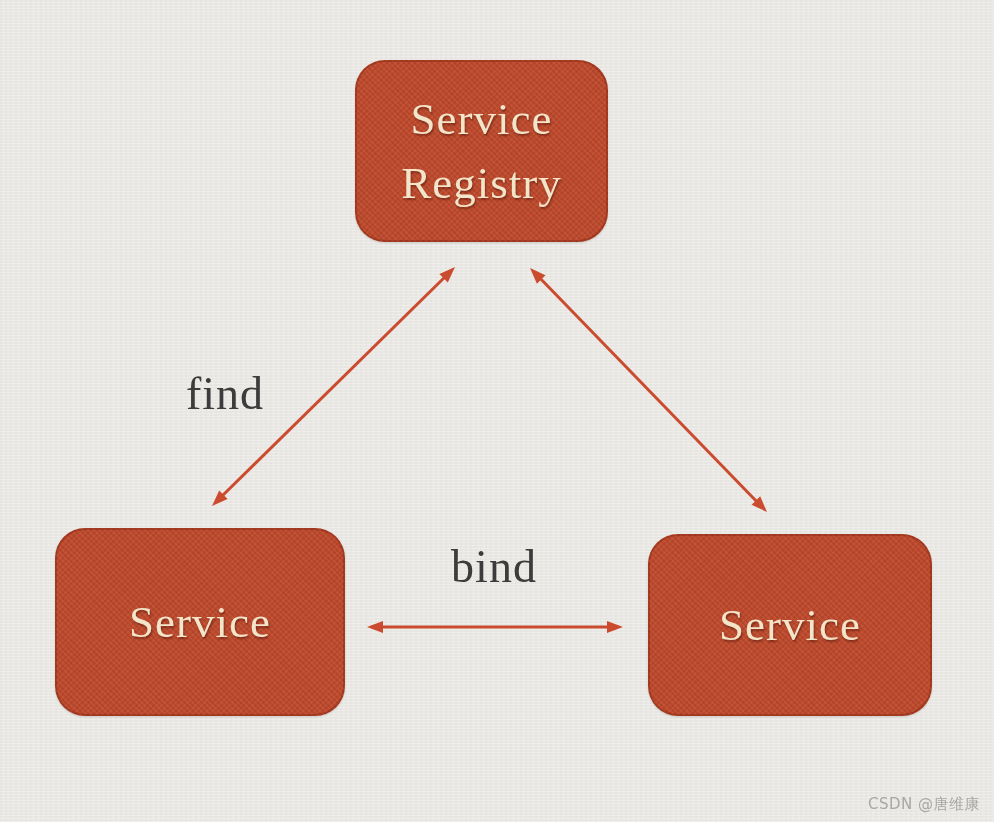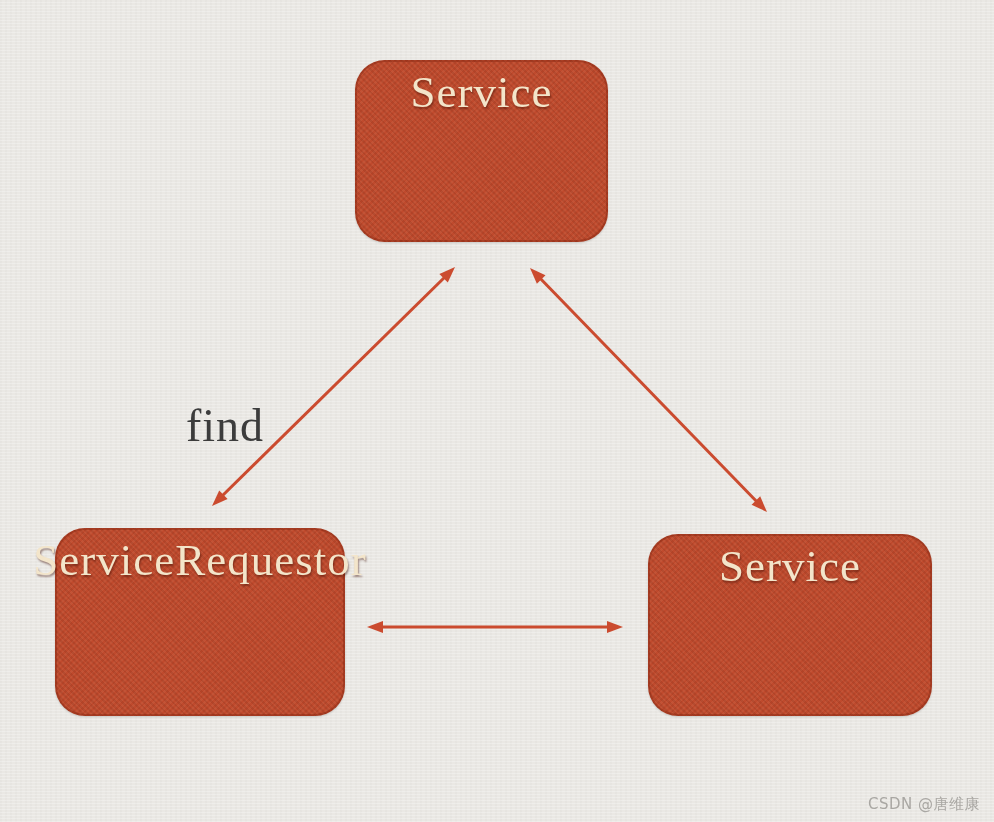--- a/index.html
+++ b/index.html
@@ -31,41 +31,41 @@
   .node {
     position: absolute;
     border-radius: 30px;
     background-color: #bf4a2d;
     background-image:
       repeating-linear-gradient(45deg, rgba(60,10,0,0.10) 0 2px, transparent 2px 4px),
       repeating-linear-gradient(-45deg, rgba(255,230,200,0.06) 0 2px, transparent 2px 4px);
     box-shadow: inset 0 0 0 2px rgba(120,30,10,0.35), 0 1px 2px rgba(0,0,0,0.15);
     color: #f3e5ca;
     display: flex;
-    flex-direction: row;
+    flex-direction: column;
     justify-content: center;
     text-align: center;
     font-size: 45px;
     line-height: 1.43;
     text-shadow: 1px 2px 2px rgba(60,10,0,0.45);
     letter-spacing: 1px;
   }
   .node-registry  { left: 355px; top: 60px;  width: 253px; height: 182px; }
   .node-requestor { left: 55px;  top: 528px; width: 290px; height: 188px; }
   .node-provider  { left: 648px; top: 534px; width: 284px; height: 182px; }
 
   .edge-label {
     position: absolute;
     color: #3c3c3c;
     font-size: 46px;
     letter-spacing: 1px;
     transform: translate(-50%, -50%);
     white-space: nowrap;
   }
-  .label-find     { left: 225px; top: 393px; margin-top: 32px; }
+  .label-find     { left: 225px; top: 393px; }
   .label-register { left: 758px; top: 392px; }
   .label-bind     { left: 494px; top: 566px; }
 
   .watermark {
     position: absolute;
     right: 14px;
     bottom: 8px;
     font-family: "DejaVu Sans", "Liberation Sans", sans-serif;
     font-size: 15px;
     color: #a9a7a3;
@@ -93,30 +93,31 @@
 
     <g>
       <line x1="375" y1="627" x2="615" y2="627" stroke="#cb4b2f" stroke-width="3"></line>
       <polygon points="623,627 607,621 607,633" fill="#cb4b2f"></polygon>
       <polygon points="367,627 383,621 383,633" fill="#cb4b2f"></polygon>
     </g>
   </svg>
 
   <div class="node node-registry">
     <div>Service</div>
+    <div>Registry</div>
   </div>
 
   <div class="node node-requestor">
     <div>Service</div>
-    <div>Requestor</div>
   </div>
 
   <div class="node node-provider">
     <div>Service</div>
   </div>
 
   <div class="edge-label label-find">find</div>
 
 
+  <div class="edge-label label-bind">bind</div>
 
   <div class="watermark">CSDN @唐维康</div>
 
 </div>
 
 </body></html>

